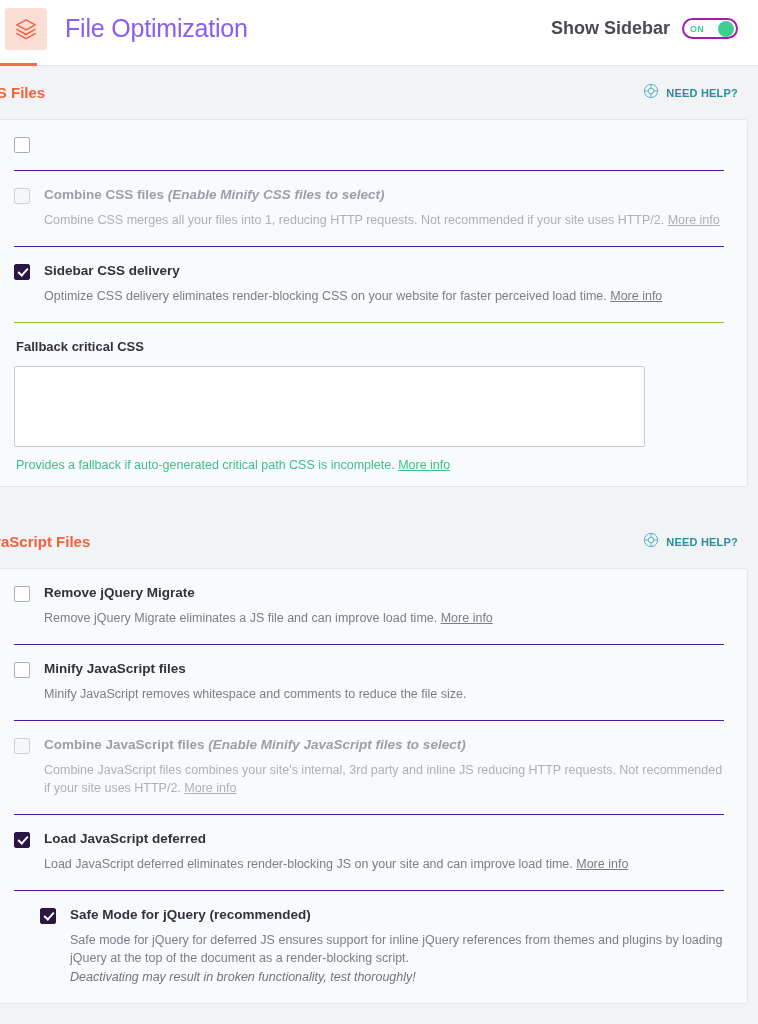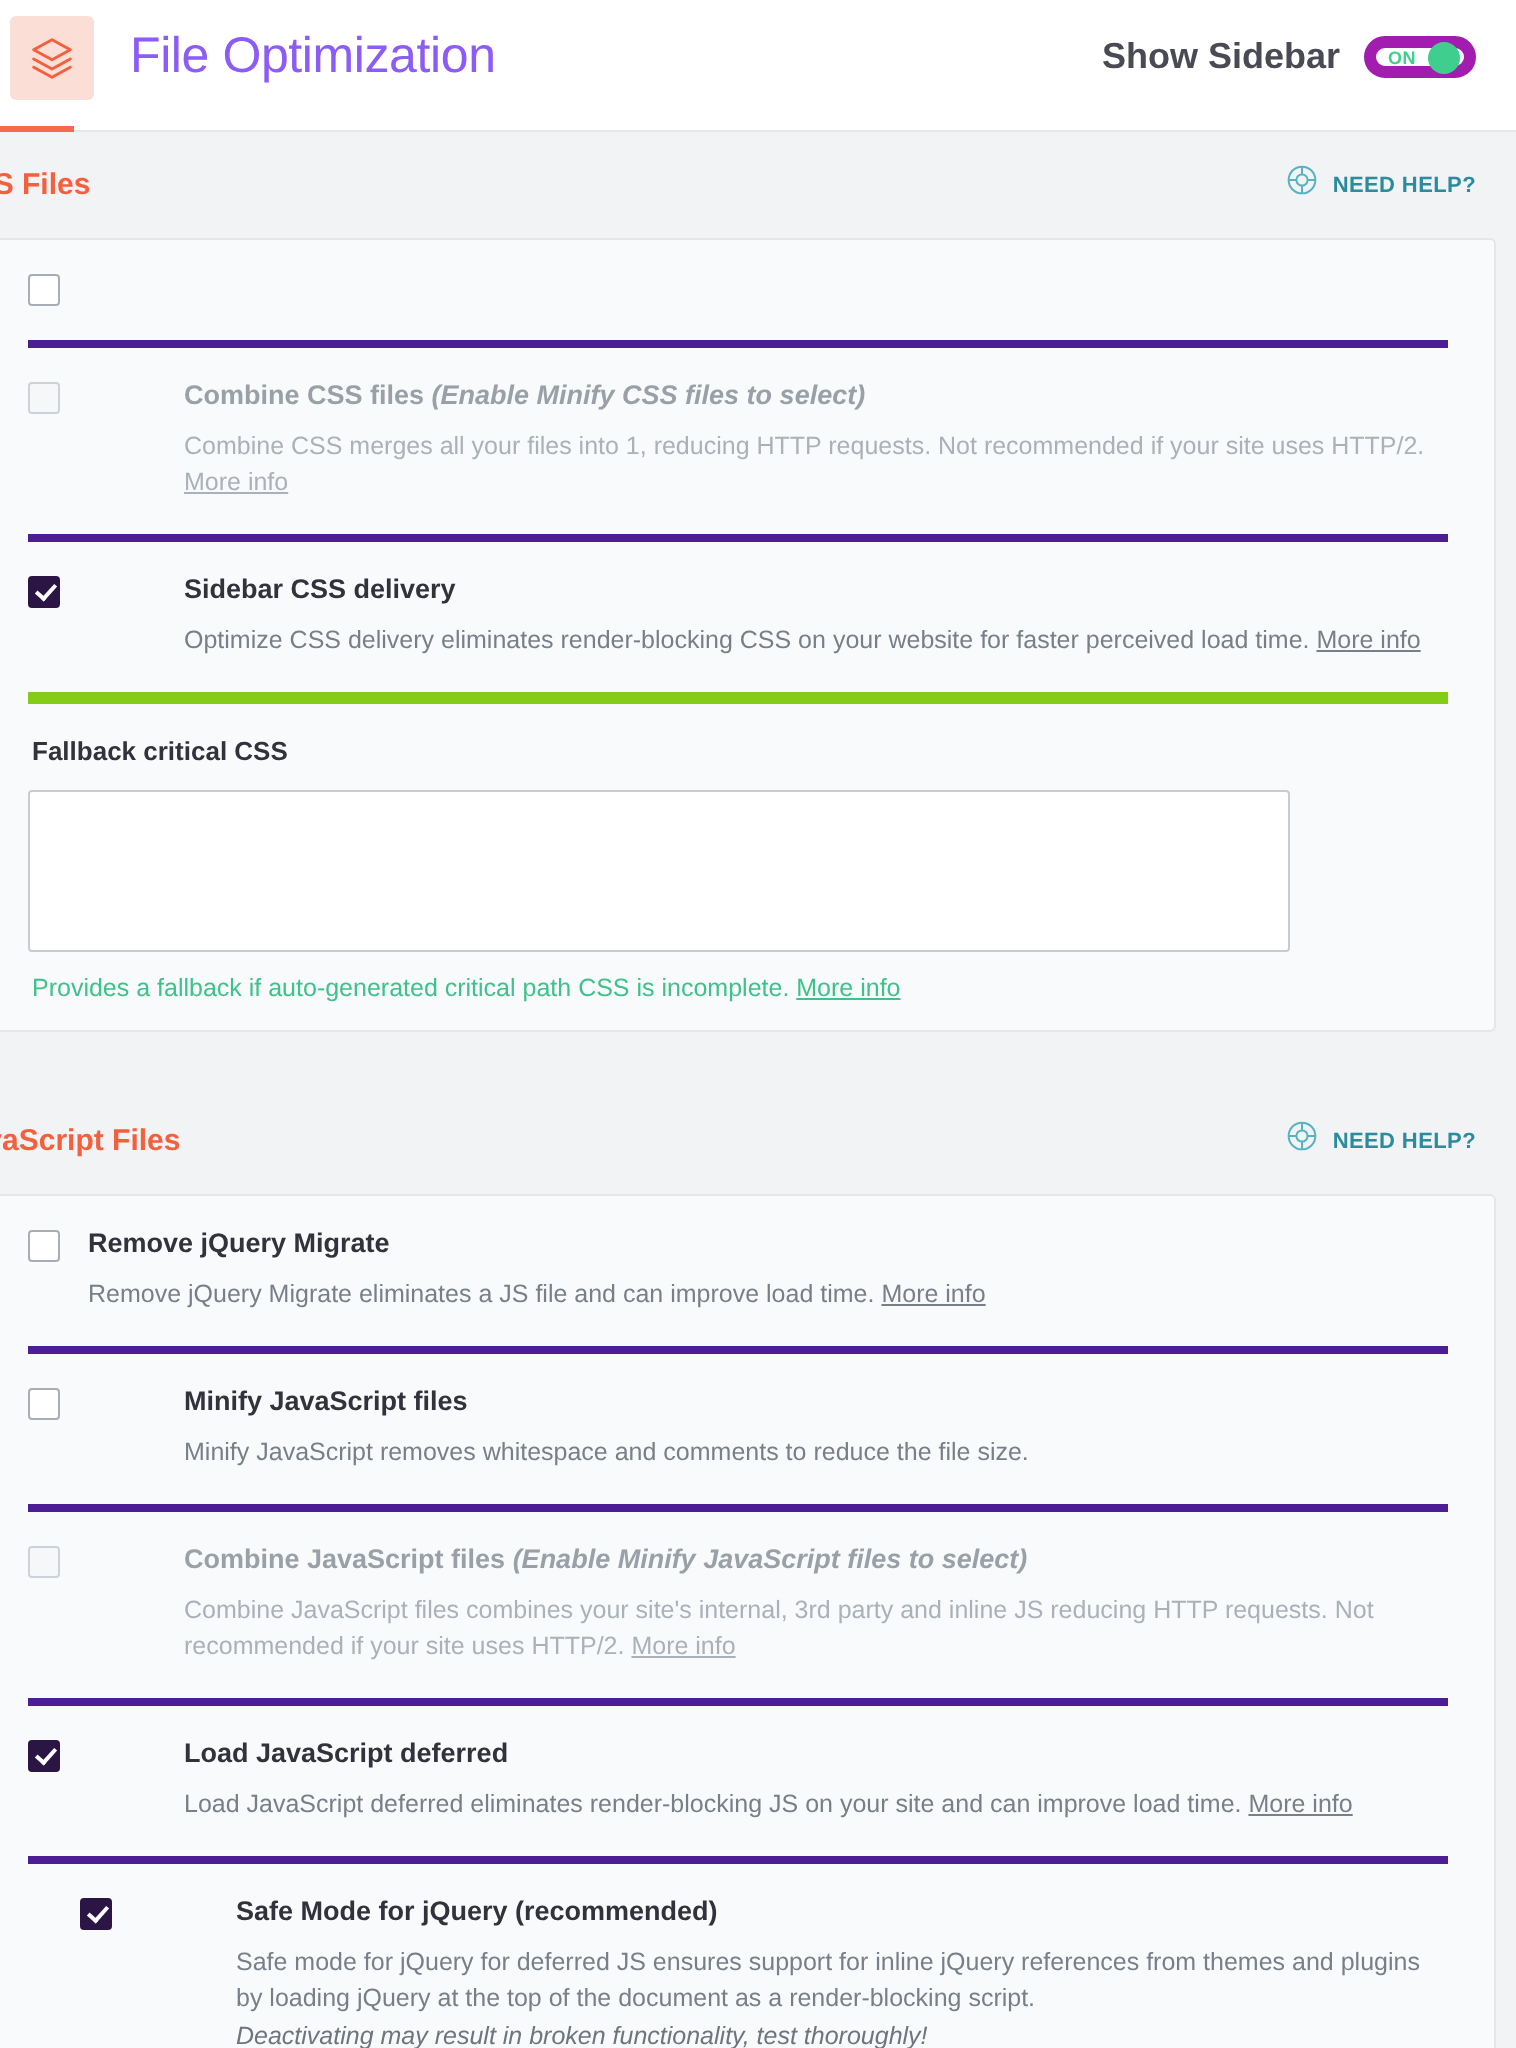--- a/index.html
+++ b/index.html
@@ -51,21 +51,21 @@
     font-size: 18px;
     font-weight: 700;
     color: #4a4a55;
     margin-right: 12px;
     white-space: nowrap;
   }
   .toggle {
     width: 56px;
     height: 21px;
     border-radius: 11px;
-    border: 6px solid #a21caf;
+    border: 2px solid #a21caf;
     background: #ffffff;
     display: flex;
     align-items: center;
     justify-content: space-between;
     padding: 0 2px 0 6px;
     cursor: pointer;
   }
   .toggle-text {
     font-size: 9px;
     font-weight: 700;
@@ -128,21 +128,21 @@
 
   
   .panel {
     background: #f9fafb;
     border: 1px solid #e4e6ea;
     border-radius: 3px;
     margin-left: -10px;
     margin-right: 10px;
     padding: 0 23px;
   }
-  .panel-inner > .row + .row { border-top: 4px solid #4c1d95; gap: 48px; }
+  .panel-inner > .row + .row { border-top: 1px solid #4c1d95; }
 
   .row {
     display: flex;
     align-items: flex-start;
     padding: 16px 0 17px 0;
   }
   .row.nested { padding-left: 26px; }
 
   .cb {
     width: 16px;
@@ -297,21 +297,21 @@
               <div class="row-desc"><span>Combine CSS merges all your files into 1, reducing HTTP requests. Not recommended if your site uses HTTP/2. </span><a class="more">More info</a></div>
             </div>
           </div>
           <div class="row">
             <div class="cb checked"></div>
             <div class="row-body">
               <div class="row-label"><span>Sidebar CSS delivery</span></div>
               <div class="row-desc"><span>Optimize CSS delivery eliminates render-blocking CSS on your website for faster perceived load time. </span><a class="more">More info</a></div>
             </div>
           </div>
-          <div class="field-block" style="border-top:6px solid #84cc16;">
+          <div class="field-block" style="border-top:1px solid #84cc16;">
             <div class="field-label">Fallback critical CSS</div>
             <textarea class="fallback-area" placeholder="" style=""></textarea>
             <div class="field-hint"><span>Provides a fallback if auto-generated critical path CSS is incomplete. </span><a class="more">More info</a></div>
           </div>
         </div>
       </div>
     </div>
     <div class="section-gap"></div>
     <div class="section">
       <div class="section-head">

